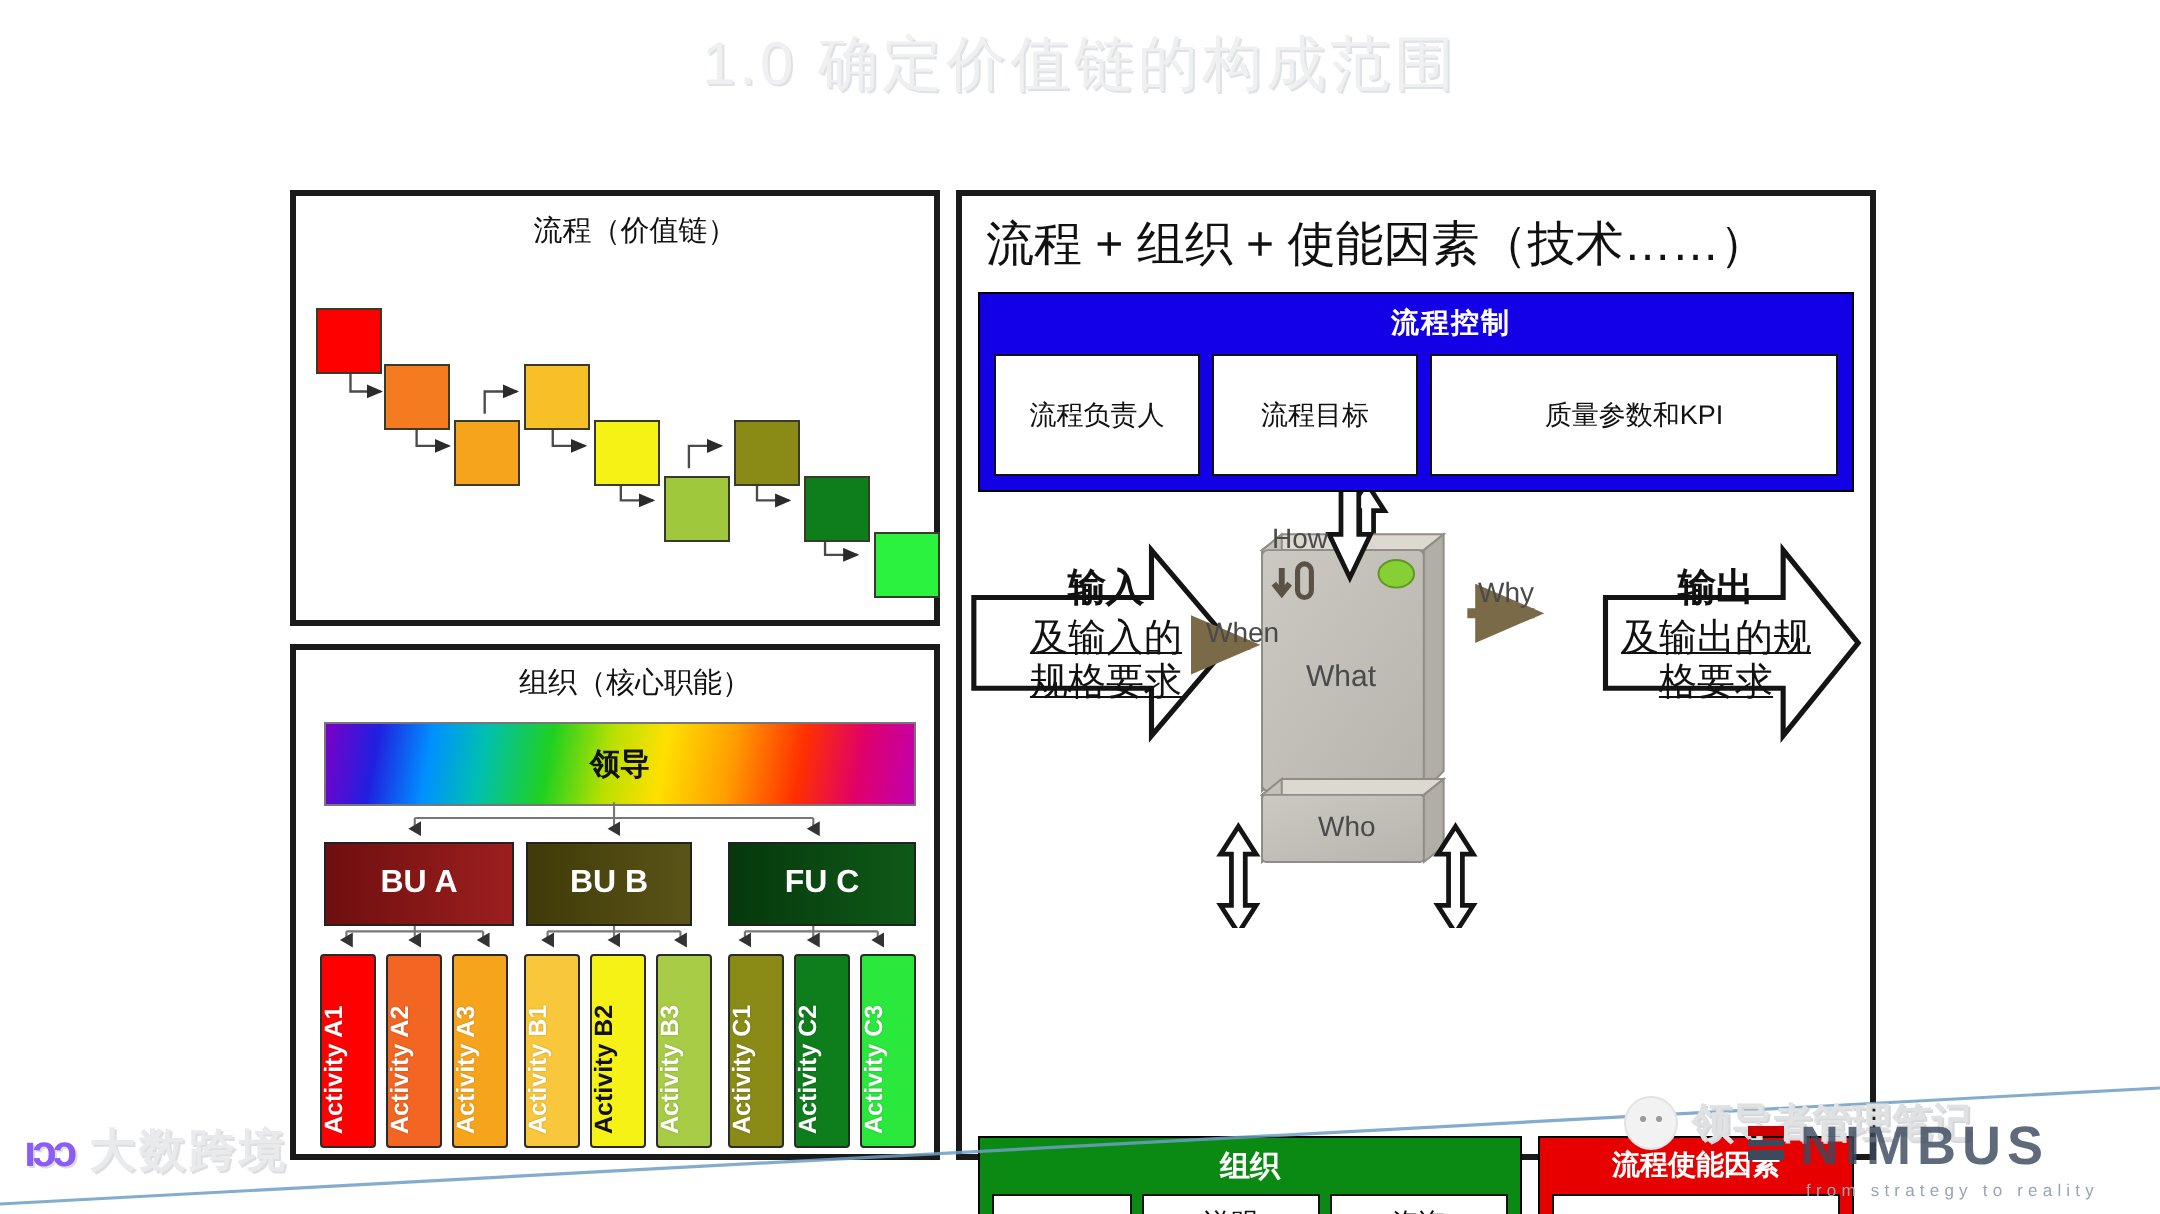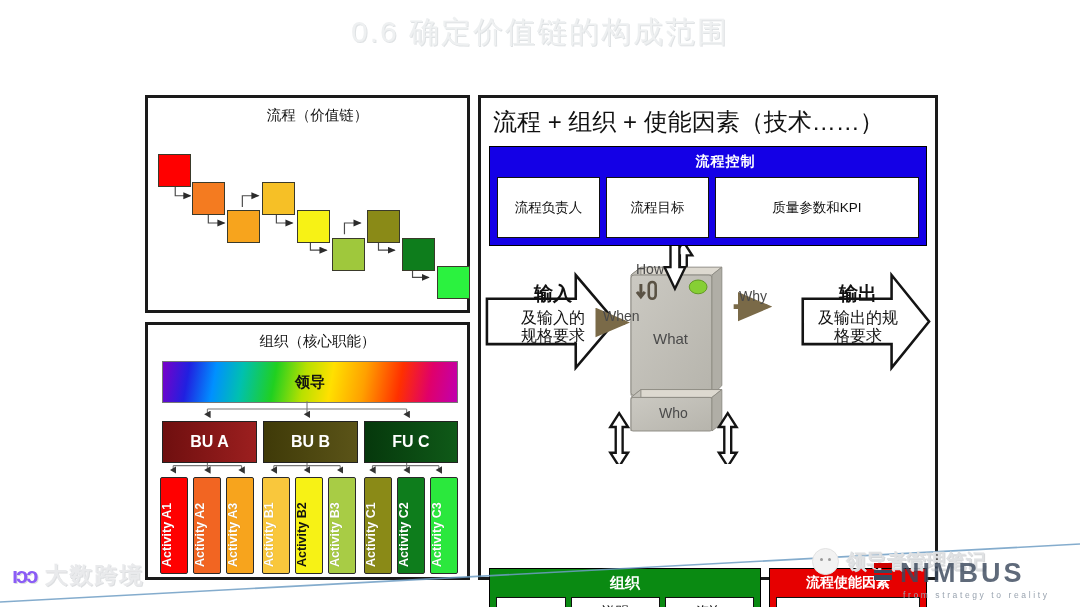--- a/index.html
+++ b/index.html
@@ -61,21 +61,21 @@
 
   .org-connectors { position: absolute; left: 0; top: 0; width: 100%; height: 100%; pointer-events: none; }
 
   .bu-box {
     position: absolute; top: 96px; height: 42px;
     display: flex; align-items: center; justify-content: center;
     color: #ffffff; font-size: 16px; font-weight: bold;
     border: 1px solid #222;
   }
   #bu-a { left: 14px;  width: 95px; background: linear-gradient(90deg,#6f0f0f,#9c1f1f); }
-  #bu-b { left: 115px; width: 95px; background: linear-gradient(90deg,#3f3a08,#5b5418); }
+  #bu-b { left: 115px; width: 83px; background: linear-gradient(90deg,#3f3a08,#5b5418); }
   #bu-c { left: 216px; width: 94px; background: linear-gradient(90deg,#06380c,#0f5a18); }
 
   .activity-col {
     position: absolute; top: 152px; width: 28px; height: 97px;
     border: 1px solid #2a2a2a; border-radius: 2px;
     overflow: hidden;
   }
   .activity-col span {
     position: absolute; left: 50%; bottom: 6px;
     transform-origin: left bottom;
@@ -118,21 +118,21 @@
   #pc-kpi    { flex: 1; }
 
   
   #middle-band { position: absolute; left: 0; top: 148px; width: 100%; height: 218px; }
   #middle-svg { position: absolute; left: 0; top: 0; width: 100%; height: 100%; }
 
   .arrow-text { position: absolute; text-align: center; color: #111; white-space: nowrap; }
   #input-text  { left: 14px;  top: 312px; width: 112px; }
   #output-text { left: 800px; top: 312px; width: 118px; }
   .arrow-text .big { font-size: 19px; font-weight: bold; display: block; margin-bottom: 2px; }
-  .arrow-text .small { font-size: 16px; line-height: 1.15; display: block; }
+  .arrow-text .small { font-size: 19px; line-height: 1.15; display: block; text-decoration: underline; }
 
   .label-when, .label-why, .label-how,
   .label-what, .label-who {
     position: absolute; color: #4a4a4a; white-space: nowrap;
   }
   .label-when { font-size: 14px; }
   .label-why  { font-size: 14px; }
   .label-how  { font-size: 14px; }
   .label-what { font-size: 15px; }
   .label-who  { font-size: 14px; }
@@ -214,21 +214,21 @@
   #nimbus-tag {
     font-size: 8.5px; letter-spacing: 2.6px; color: #9aa4b0; margin-top: 1px; margin-left: 3px;
   }
   #nimbus-mark {
     position: absolute; left: -28px; top: 2px; width: 24px; height: 24px;
   }
 </style>
 </head>
 <body>
 
-<div id="slide-title">0.6  确定价值链的构成范围</div>
+<div id="slide-title">1.0  确定价值链的构成范围</div>
 
 <div class="panel" id="panel-valuechain">
   <div class="panel-title" id="valuechain-title">流程（价值链）</div>
   <svg id="valuechain-canvas" viewBox="0 0 325 218">
     <defs>
       <marker id="ar-blk" markerWidth="7" markerHeight="7" refX="6" refY="3" orient="auto">
         <path d="M0,0 L7,3 L0,6 z" fill="#2b2b2b"></path>
       </marker>
     </defs>
     <g stroke="#4a4a4a" stroke-width="1.2" fill="none" marker-end="url(#ar-blk)">

